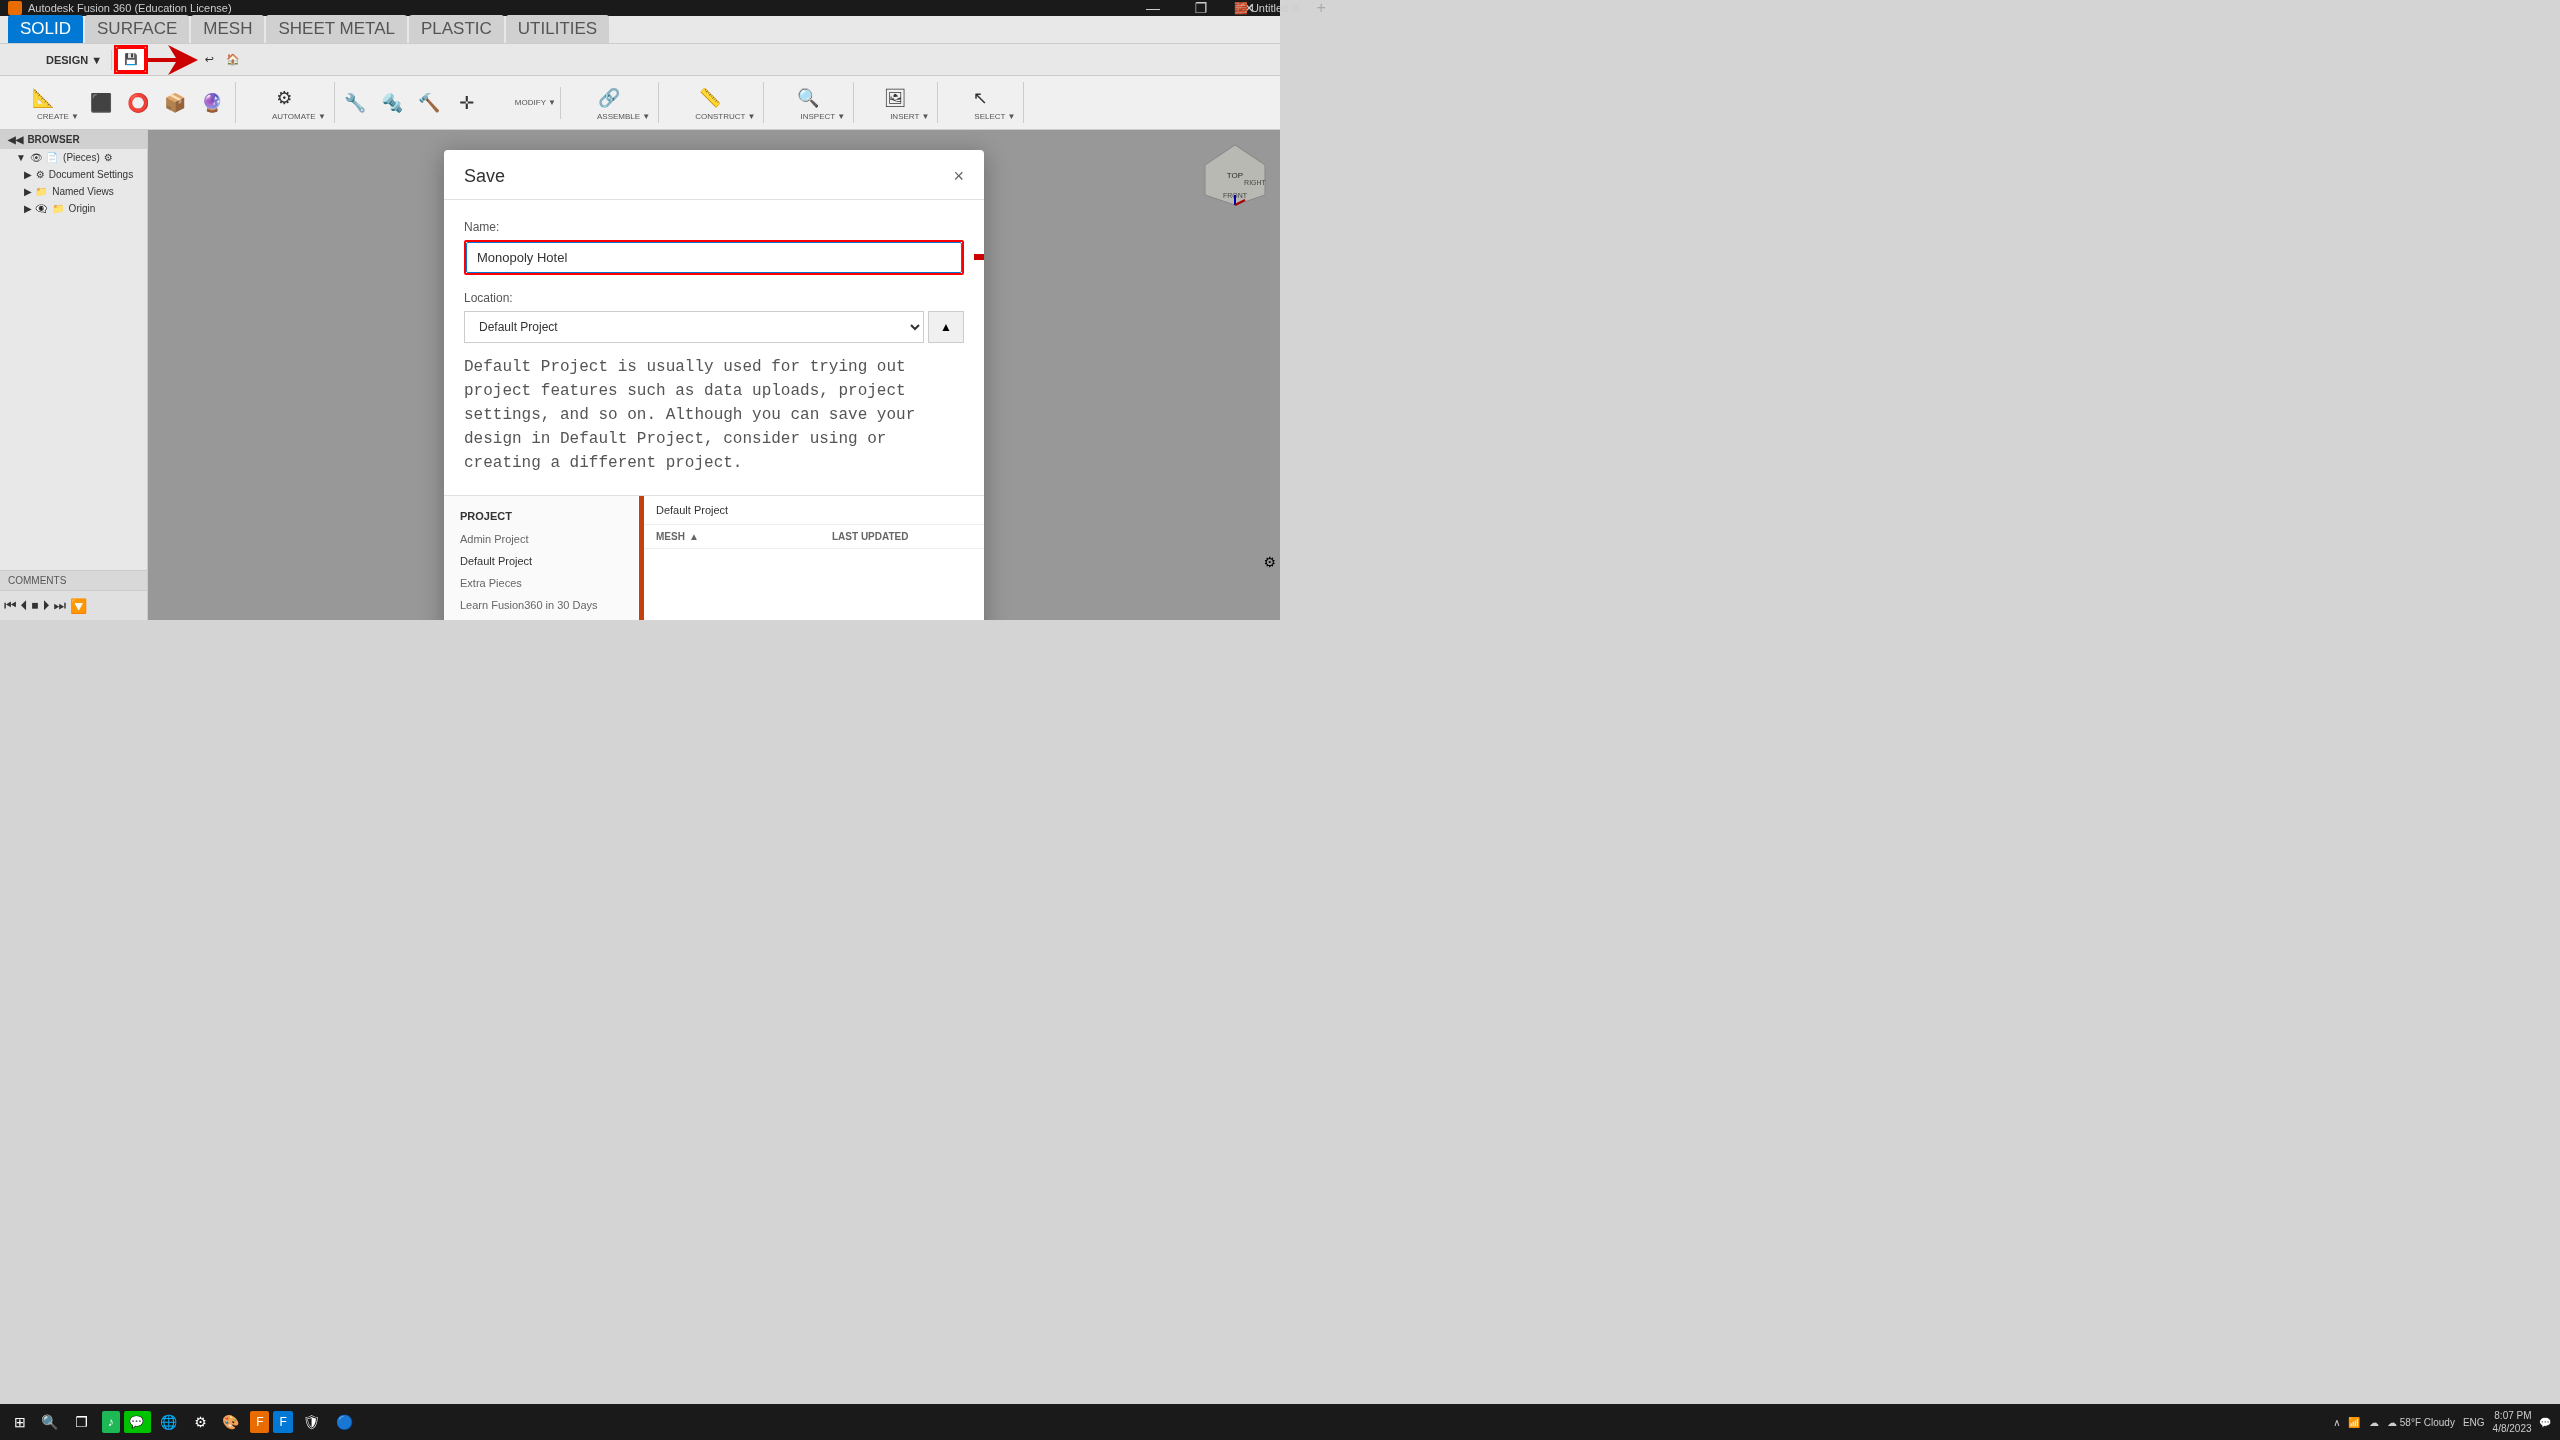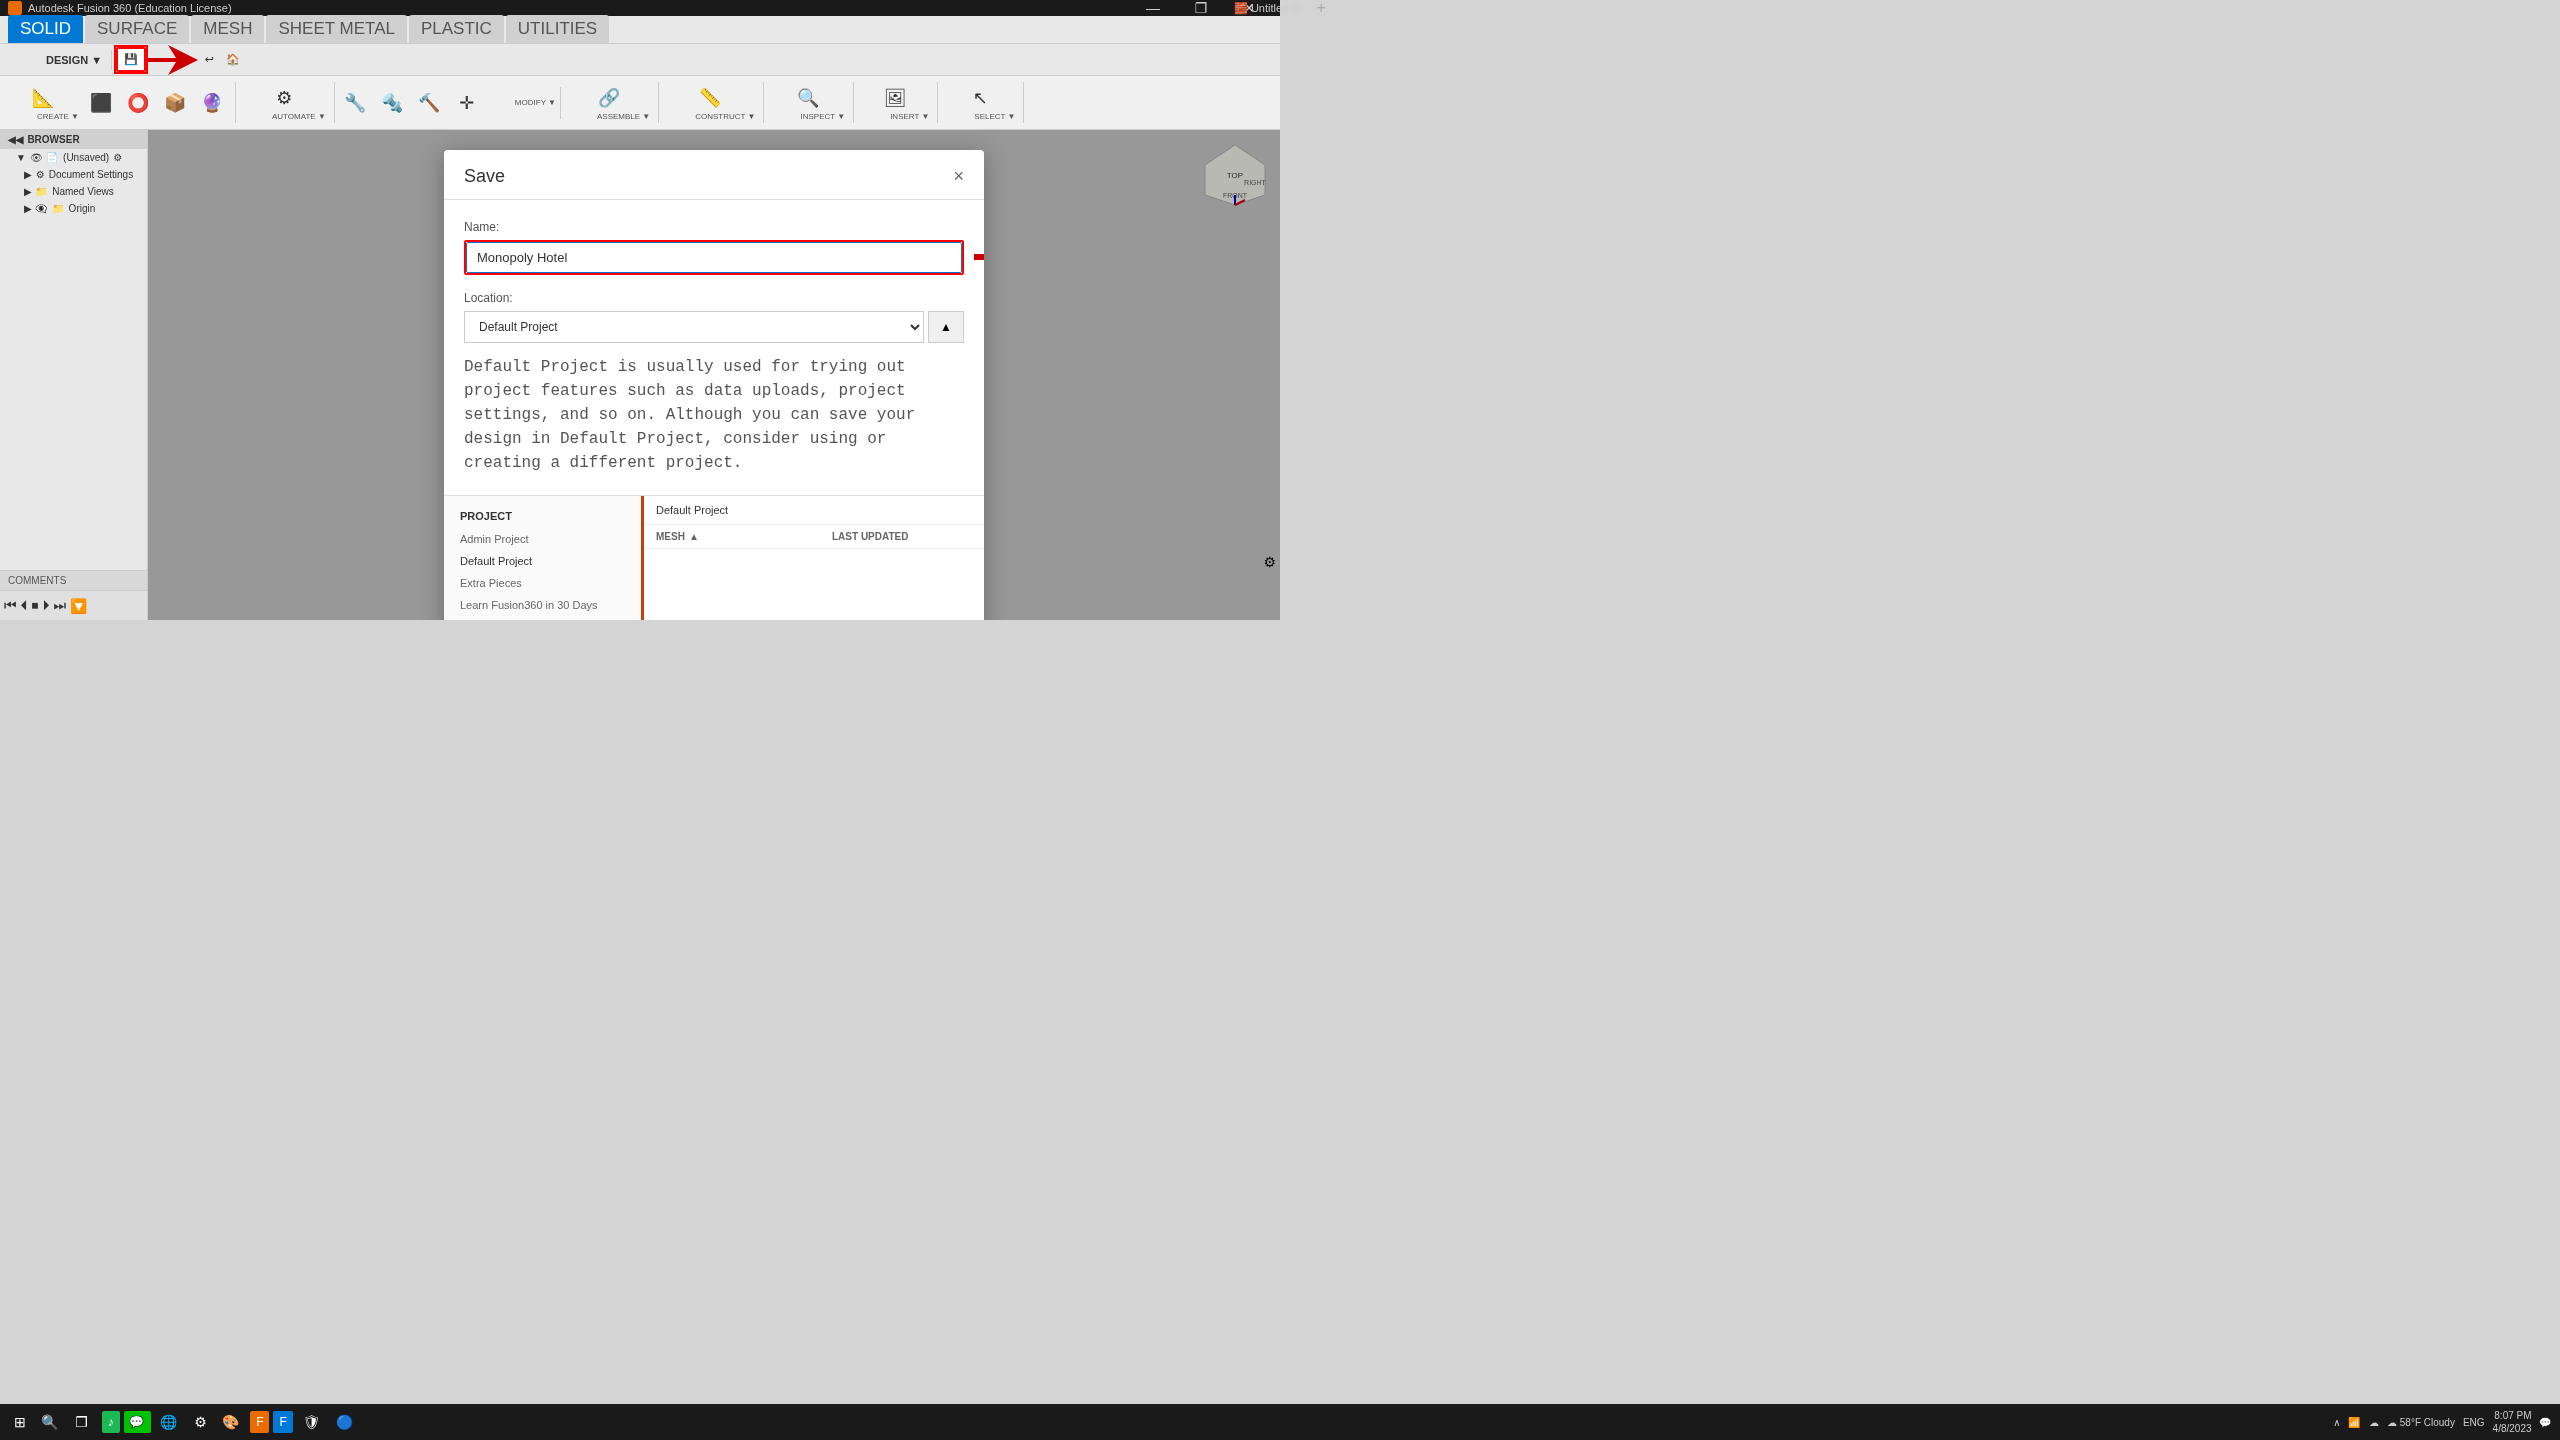--- a/index.html
+++ b/index.html
@@ -49,21 +49,21 @@
     .dialog-close { background: transparent; border: none; font-size: 18px; cursor: pointer; color: #666; }
     .dialog-body { padding: 20px; }
     .field-label { font-size: 12px; color: #555; margin-bottom: 6px; }
     .name-input { width: 100%; padding: 8px 10px; border: 1px solid #0078d4; outline: none; font-size: 13px; color: #333; border-radius: 2px; }
     .location-row { display: flex; gap: 4px; margin-bottom: 12px; }
     .location-select { flex: 1; padding: 7px 10px; border: 1px solid #ccc; font-size: 12px; color: #333; background: white; }
     .location-btn { width: 36px; background: #f0f0f0; border: 1px solid #ccc; cursor: pointer; display: flex; align-items: center; justify-content: center; font-size: 10px; }
     .info-text { font-size: 16px; color: #555; line-height: 1.5; font-family: Liberation Mono, monospace; }
     .dialog-footer { border-top: 1px solid #e0e0e0; }
     .projects-panel { display: flex; min-height: 150px; }
-    .project-list { width: 200px; border-right: 3px solid #c2410c; padding: 8px 0; background: #fafafa; }
+    .project-list { width: 200px; border-right: 5px solid #c2410c; padding: 8px 0; background: #fafafa; }
     .project-list-header { padding: 6px 16px; font-size: 11px; font-weight: bold; color: #333; }
     .project-list-item { padding: 5px 16px; font-size: 11px; color: #666; cursor: pointer; }
     .project-list-item.active { color: #333; }
     .project-files { flex: 1; background: white; }
     .project-files-header { padding: 8px 12px; border-bottom: 1px solid #eee; font-size: 11px; color: #333; }
     .files-table-header { display: flex; padding: 6px 12px; border-bottom: 1px solid #eee; font-size: 10px; color: #666; font-weight: bold; }
     .files-col-name { flex: 1; display: flex; align-items: center; gap: 4px; }
     .files-col-date { width: 140px; }
     .play-btn { background: transparent; border: none; font-size: 14px; cursor: pointer; color: #333; }
 
@@ -212,21 +212,21 @@
   <div class="sidebar" style="width:148px;background:#e8e8e8;border-right:1px solid #ccc;display:flex;flex-direction:column;">
     <div class="sidebar-header">
       <span>◀◀</span>
       <span>BROWSER</span>
     </div>
     <div style="flex:1;overflow:auto;">
       <div class="sidebar-item">
         <span>▼</span>
         <span>👁</span>
         <span>📄</span>
-        <span>(Unsaved)</span>
+        <span>(Pieces)</span>
         <span>⚙</span>
       </div>
       <div class="sidebar-item" style="padding-left:24px;">
         <span>▶</span>
         <span>⚙</span>
         <span>Document Settings</span>
       </div>
       <div class="sidebar-item" style="padding-left:24px;">
         <span>▶</span>
         <span>📁</span>

